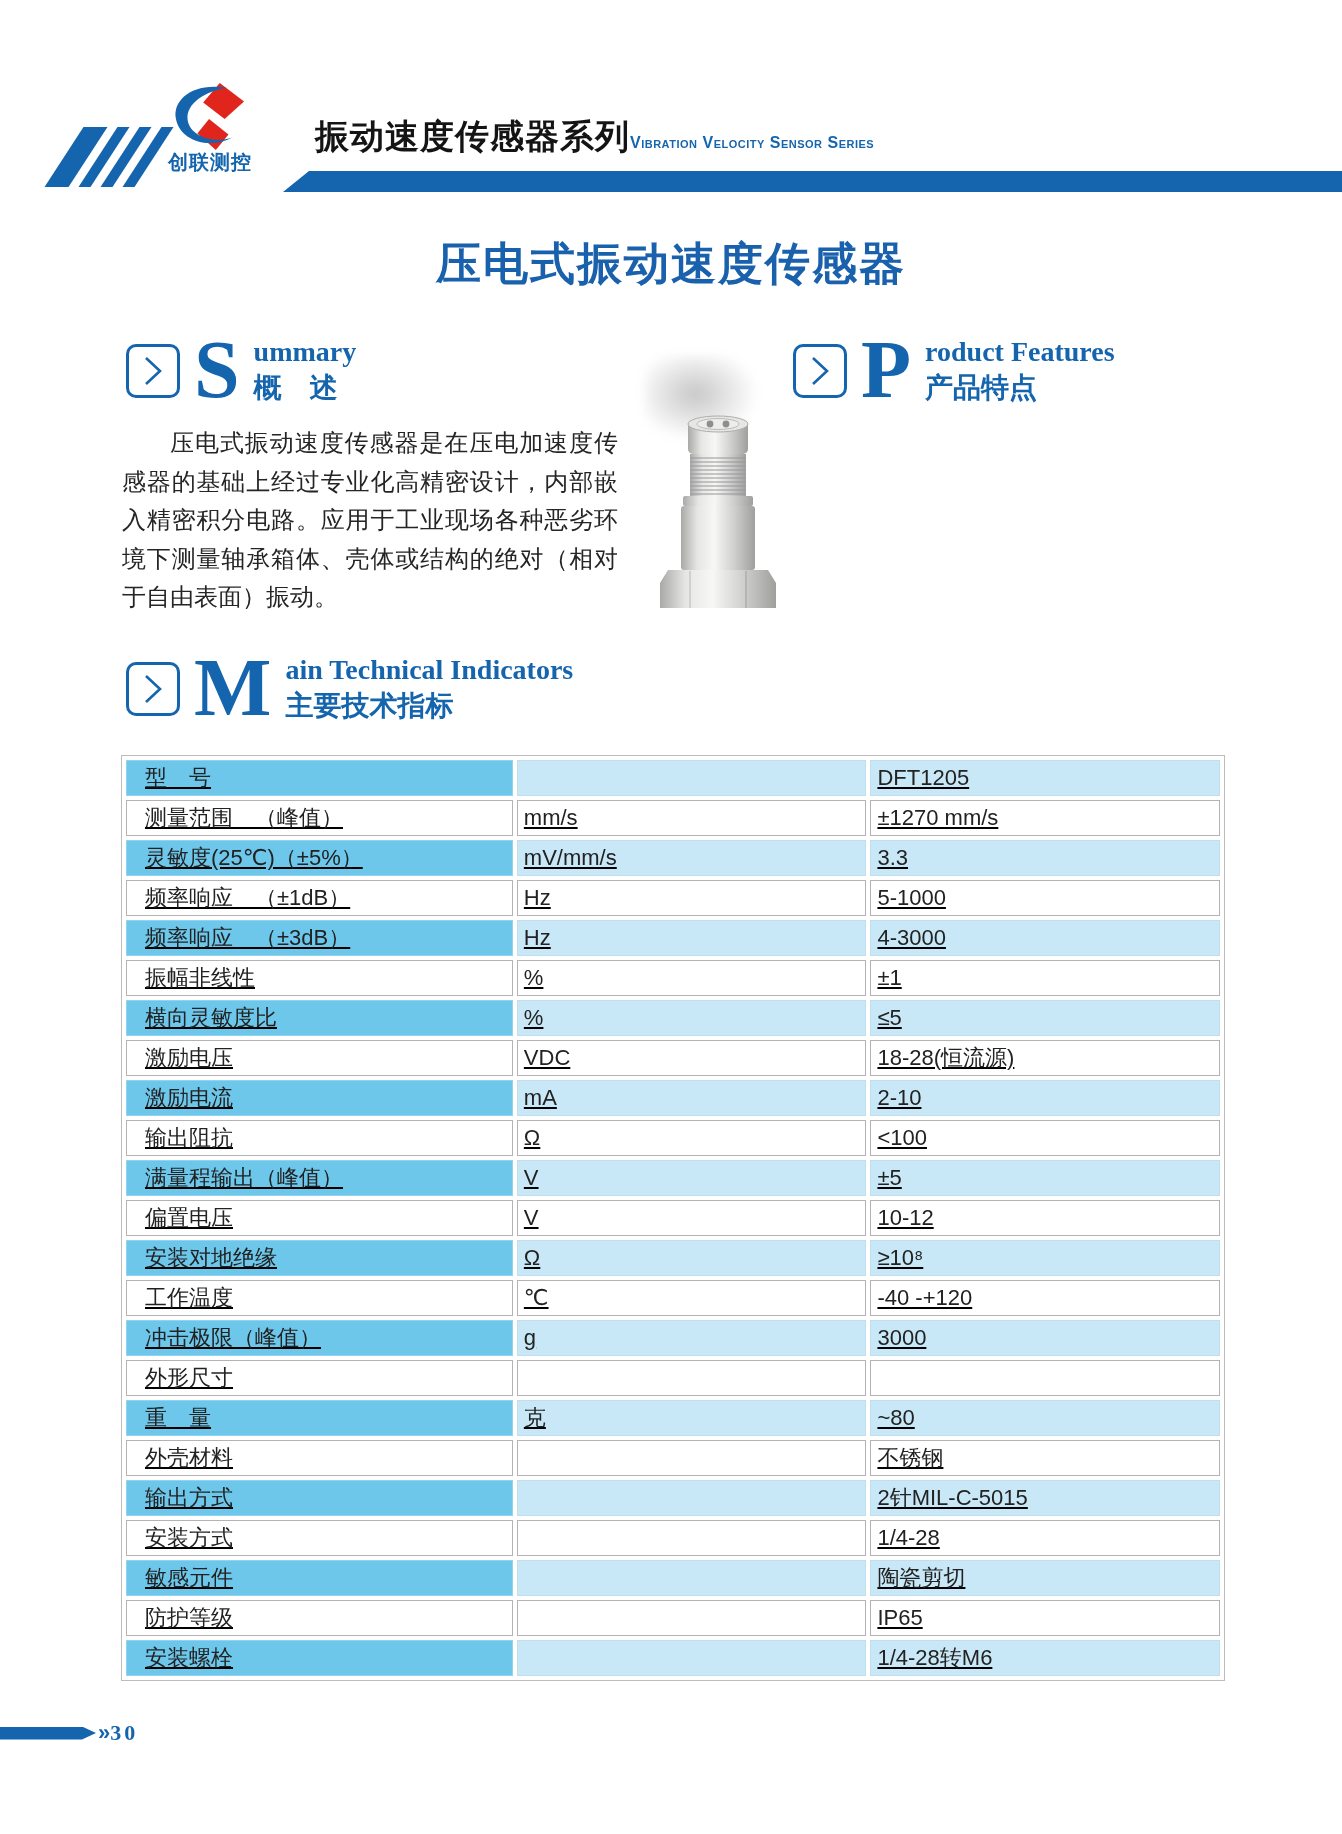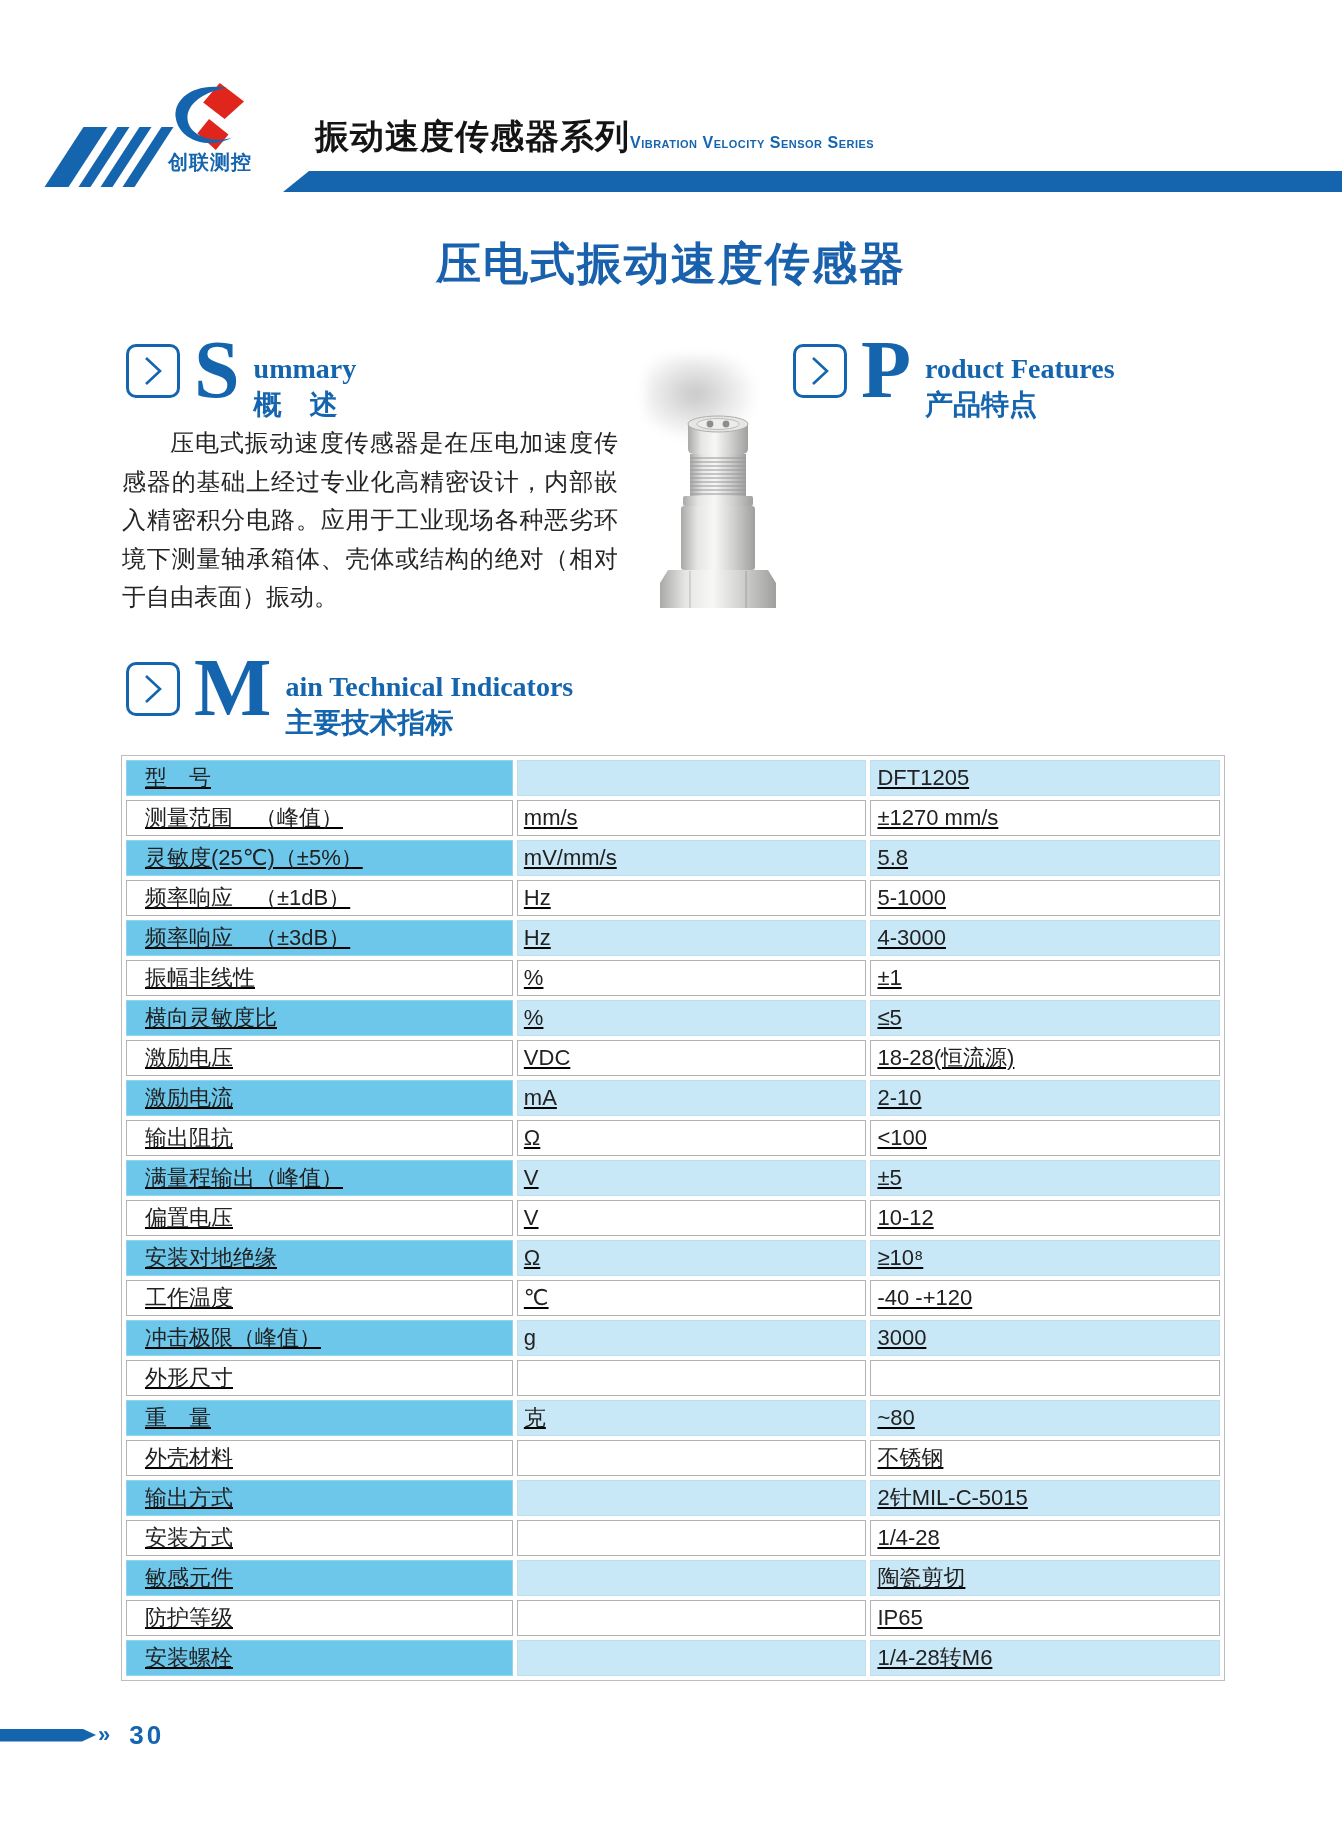--- a/index.html
+++ b/index.html
@@ -22,21 +22,21 @@
   
   .main-title{position:absolute;left:0;top:234px;width:100%;text-align:center;
               font-size:45px;font-weight:900;color:#1a61ad;letter-spacing:2px;}
 
   
   .section-header{position:absolute;display:flex;align-items:flex-start;gap:14px;}
   .chevron-box{width:48px;height:48px;border:3px solid #1565ae;border-radius:10px;margin-top:6px;
                display:flex;align-items:center;justify-content:center;flex:0 0 auto;}
   .big-letter{font-family:"Liberation Serif","DejaVu Serif",serif;font-size:82px;line-height:.78;
               font-weight:700;color:#1565ae;}
-  .hdr-labels{display:flex;flex-direction:column;margin-top:17px;}
+  .hdr-labels{display:flex;flex-direction:column;margin-top:0;}
   .hdr-en{font-family:"Liberation Serif","DejaVu Serif",serif;font-size:28px;font-weight:700;color:#1565ae;line-height:1;}
   .hdr-cn{font-size:28px;font-weight:700;color:#1565ae;line-height:1;margin-top:8px;}
 
   
   .para{position:absolute;color:#252525;text-align:justify;}
   .para p{margin:0;text-indent:2em;}
   .summary-para{left:122px;top:424px;width:496px;font-size:24px;line-height:38.5px;}
   .features-para{left:798px;top:424px;width:420px;font-size:23px;line-height:38.5px;}
   .highlight{color:#1d7dcb;margin-top:0;}
 
@@ -56,22 +56,22 @@
   table.spec tr:nth-child(odd) td:first-child{background:#6cc7eb;border-color:#92d3ef;}
   table.spec tr:nth-child(odd) td:nth-child(2),
   table.spec tr:nth-child(odd) td:nth-child(3){background:#c8e8f7;border-color:#bfdfef;}
 
   
   .footer{position:absolute;left:0;top:1722px;display:flex;align-items:center;}
   .footer-bar{width:96px;height:13px;background:#1565ae;display:inline-block;
               -webkit-clip-path:polygon(0 0,82px 0,96px 50%,82px 100%,0 100%);
               clip-path:polygon(0 0,82px 0,96px 50%,82px 100%,0 100%);}
   .footer-chev{color:#1565ae;font-size:22px;font-weight:800;margin-left:2px;line-height:1;}
-  .footer-num{color:#1565ae;font-family:Liberation Sans, sans-serif;
-              font-size:26px;font-weight:800;letter-spacing:3px;margin-left:19px;line-height:1;}
+  .footer-num{color:#1565ae;font-family:Liberation Serif, serif;
+              font-size:22px;font-weight:800;letter-spacing:3px;margin-left:0;line-height:1;}
 </style>
 </head>
 <body>
 
 <div class="page">
 
   <div class="stripes">
     <div class="stripe w1"></div>
     <div class="stripe w2"></div>
     <div class="stripe w2"></div>
@@ -182,21 +182,21 @@
             <td>DFT1205</td>
           </tr>
           <tr>
             <td>测量范围　（峰值）</td>
             <td>mm/s</td>
             <td>±1270 mm/s</td>
           </tr>
           <tr>
             <td>灵敏度(25℃)（±5%）</td>
             <td>mV/mm/s</td>
-            <td>5.8</td>
+            <td>3.3</td>
           </tr>
           <tr>
             <td>频率响应　（±1dB）</td>
             <td>Hz</td>
             <td>5-1000</td>
           </tr>
           <tr>
             <td>频率响应　（±3dB）</td>
             <td>Hz</td>
             <td>4-3000</td>

